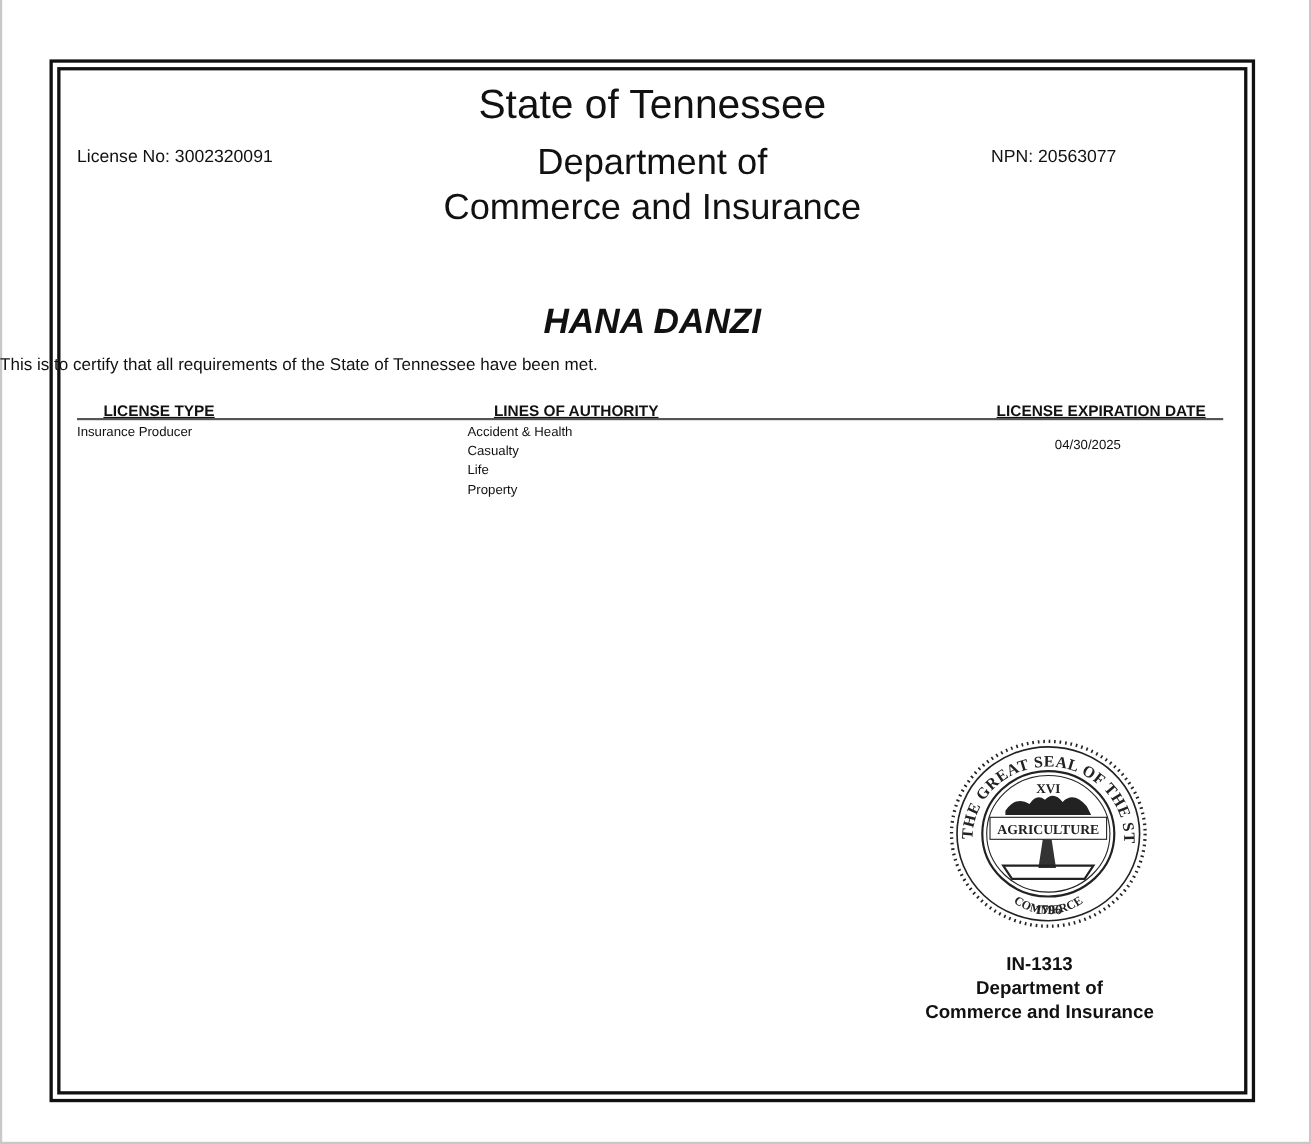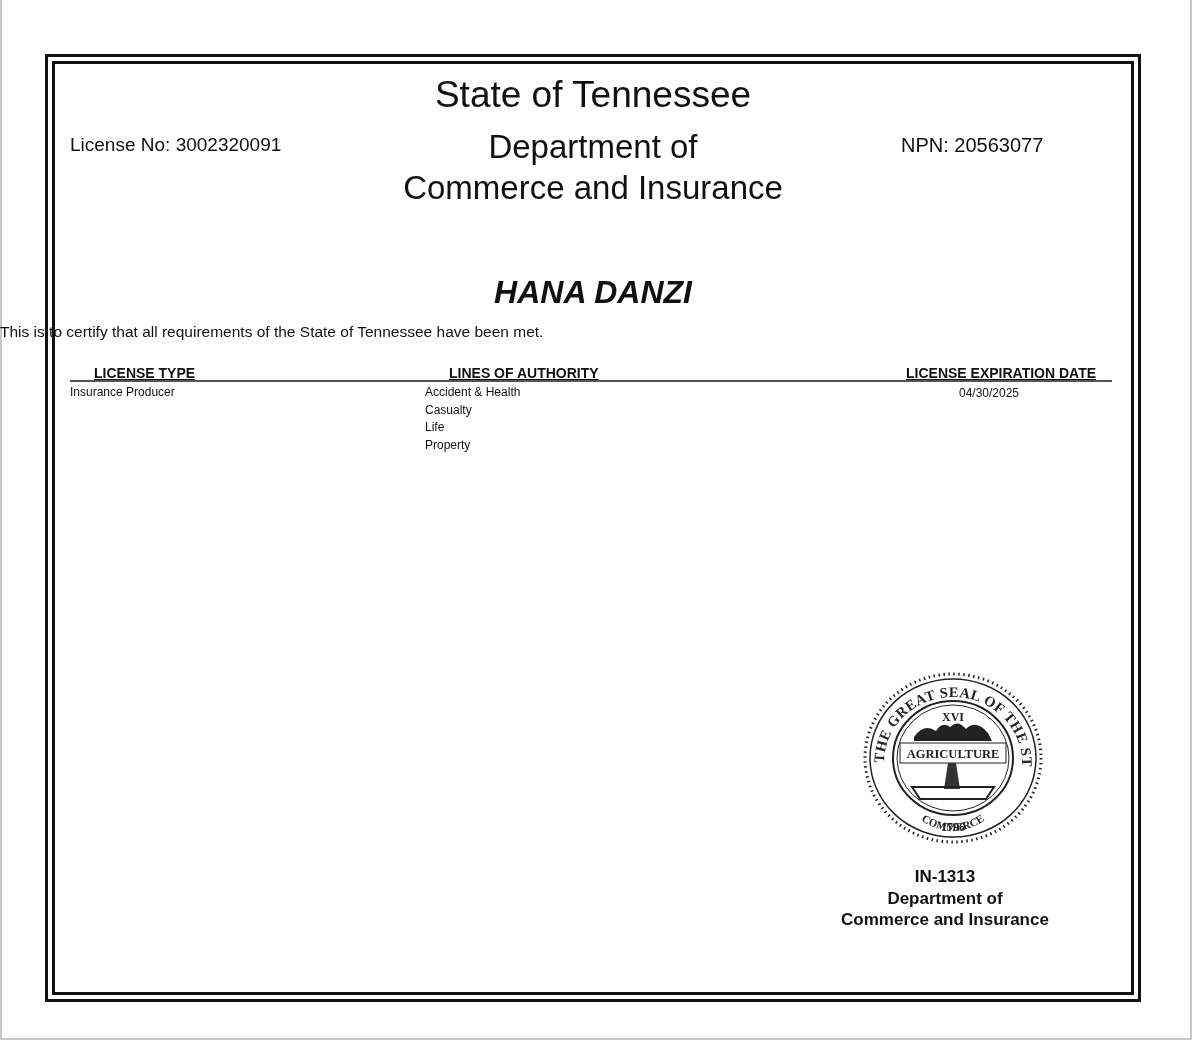--- a/index.html
+++ b/index.html
@@ -19,36 +19,36 @@
   }
   .border-inner {
     position:absolute; left:52px; top:61px; width:1076px; height:928px;
     border:3px solid #111;
   }
 
   .abs { position:absolute; white-space:nowrap; }
 
   .state-title { left:0; width:1186px; top:74px; text-align:center; font-size:37px; }
   .dept-title { left:0; width:1186px; top:126px; text-align:center; font-size:33px; line-height:41px; }
-  .license-no { left:70px; top:134px; font-size:19px; }
-  .npn { left:901px; top:134px; font-size:20px; }
+  .license-no { left:70px; top:134px; font-size:16px; }
+  .npn { left:901px; top:134px; font-size:16px; }
 
   .holder-name { left:0; width:1186px; top:274px; text-align:center; font-size:32px; font-weight:bold; font-style:italic; }
   .certify { left:0; width:1186px; top:323px; text-align:left; font-size:15.5px; }
 
   .col-header { top:365px; font-size:14px; font-weight:bold; text-decoration:underline;padding-left:24px; }
   .hdr-type { left:70px; }
   .hdr-lines { left:425px; }
   .hdr-exp { left:882px;text-decoration:underline; }
   .header-rule { position:absolute; left:70px; top:380px; width:1042px; height:2px; background:#555; }
 
   .cell { font-size:12px; line-height:17.5px; }
   .cell-type { left:70px; top:384px; }
   .cell-lines { left:425px; top:384px; }
-  .cell-exp { left:930px; width:118px; top:385px; text-align:center; }
+  .cell-exp { left:930px; width:118px; top:396px; text-align:center; }
 
   .seal { position:absolute; left:862px; top:671px; width:182px; height:174px; }
 
   .footer-text { left:70px; top:819px; font-size:15.5px; line-height:20px; }
 
   .issuer { left:826px; width:238px; top:866px; text-align:center; font-size:17px; font-weight:bold; line-height:21.5px; }
 </style>
 </head>
 <body>
 

